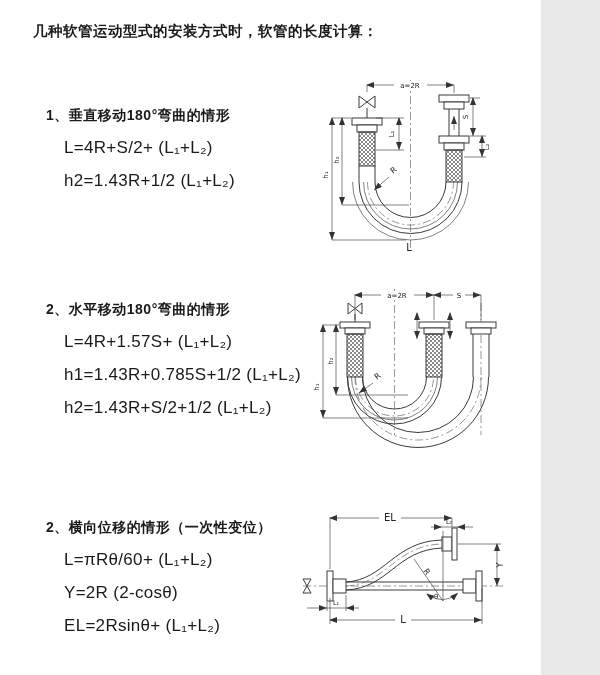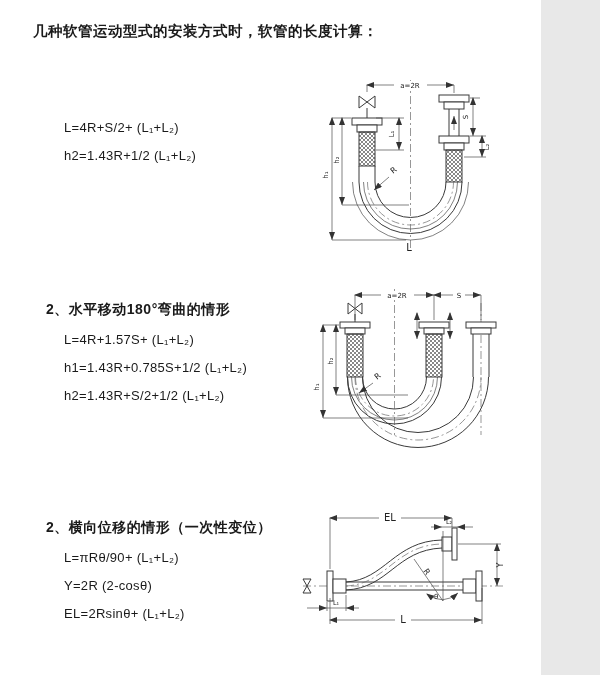--- a/index.html
+++ b/index.html
@@ -4,53 +4,54 @@
 <style>
   html,body{margin:0;padding:0;background:#e8e8e8;}
   .page{position:relative;width:541px;height:675px;background:#ffffff;overflow:hidden;
         font-family:"Liberation Sans","DejaVu Sans",sans-serif;color:#1a1a1a;}
   .title{position:absolute;left:33px;top:22px;font-size:14.5px;font-weight:bold;letter-spacing:0.5px;}
   .section{position:absolute;}
   .sec1{left:46px;top:107px;}
   .sec2{left:46px;top:301px;}
   .sec3{left:46px;top:519px;}
   .sec-heading{font-size:14px;font-weight:bold;letter-spacing:0.5px;}
-  .formula{font-size:13px;margin-top:13px;margin-left:18px;letter-spacing:0.3px;white-space:nowrap;}
+  .formula{font-size:17px;margin-top:13px;margin-left:18px;letter-spacing:0.3px;white-space:nowrap;}
   svg.diag{position:absolute;}
   svg .ln{stroke:#3a3a3a;stroke-width:1;fill:none;}
   svg .fl{stroke:#3a3a3a;stroke-width:1;fill:#ffffff;}
   svg .thin{stroke:#4a4a4a;stroke-width:0.7;fill:none;}
   svg .dim{stroke:#4a4a4a;stroke-width:0.7;fill:none;}
   svg .cl{stroke:#6a6a6a;stroke-width:0.7;fill:none;stroke-dasharray:8 3 2 3;}
   svg text{font-family:"DejaVu Sans","Liberation Sans",sans-serif;font-size:7px;fill:#222;}
   svg .big{font-size:10px;}
   svg .med{font-size:8px;}
 </style>
 </head>
 <body>
 
 <div class="page">
 
   <div class="title">几种软管运动型式的安装方式时，软管的长度计算：</div>
 
   <div class="section sec1">
+    <div class="sec-heading">1、垂直移动180°弯曲的情形</div>
     <div class="formula">L=4R+S/2+ (L₁+L₂)</div>
     <div class="formula">h2=1.43R+1/2 (L₁+L₂)</div>
   </div>
 
   <div class="section sec2">
     <div class="sec-heading">2、水平移动180°弯曲的情形</div>
     <div class="formula">L=4R+1.57S+ (L₁+L₂)</div>
     <div class="formula">h1=1.43R+0.785S+1/2 (L₁+L₂)</div>
     <div class="formula">h2=1.43R+S/2+1/2 (L₁+L₂)</div>
   </div>
 
   <div class="section sec3">
     <div class="sec-heading">2、横向位移的情形（一次性变位）</div>
-    <div class="formula">L=πRθ/90+ (L₁+L₂)</div>
+    <div class="formula">L=πRθ/60+ (L₁+L₂)</div>
     <div class="formula">Y=2R (2-cosθ)</div>
     <div class="formula">EL=2Rsinθ+ (L₁+L₂)</div>
   </div>
 
   <svg class="diag" style="left:312px;top:72px;" width="185" height="182" viewBox="0 0 185 182">
     <defs>
       <marker id="ae1" markerWidth="9" markerHeight="6" refX="8" refY="3" orient="auto" markerUnits="userSpaceOnUse">
           <path d="M0,0L8,3L0,6Z" fill="#333"></path>
         </marker>
       <marker id="as1" markerWidth="9" markerHeight="6" refX="1" refY="3" orient="auto" markerUnits="userSpaceOnUse">

